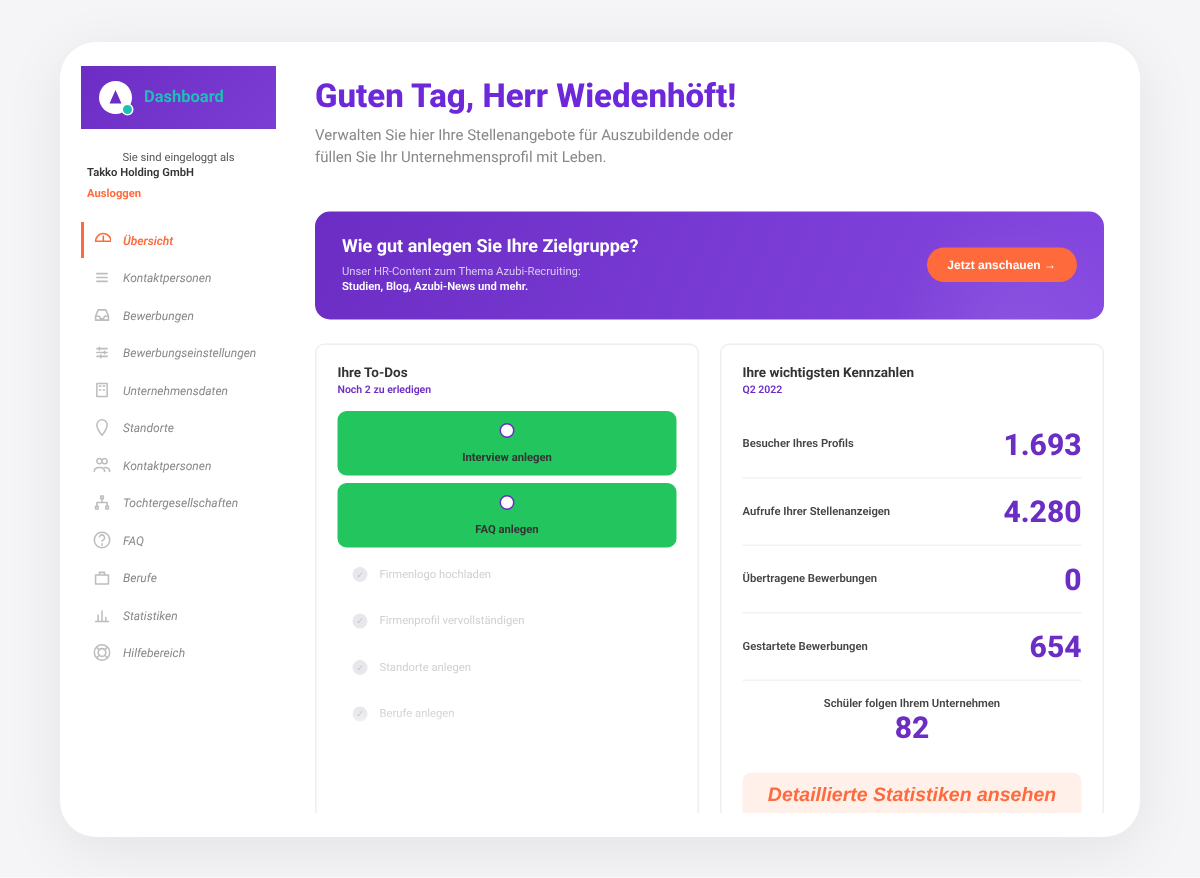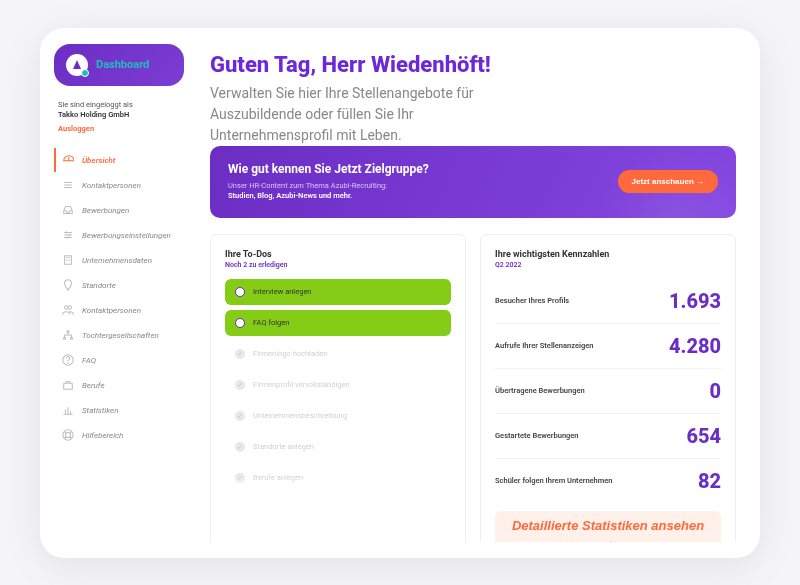--- a/index.html
+++ b/index.html
@@ -22,21 +22,21 @@
   display: flex;
   padding: 16px 14px;
 }
 .sidebar {
   width: 138px;
   flex-shrink: 0;
   padding-right: 8px;
 }
 .logo-card {
   background: linear-gradient(135deg, #6b2dc4 0%, #7b3dd4 100%);
-  border-radius: 16px;
+  border-radius: 0;
   padding: 10px 12px;
   display: flex;
   align-items: center;
   gap: 8px;
   margin-bottom: 14px;
 }
 .logo-badge {
   width: 22px;
   height: 22px;
   background: #fff;
@@ -61,21 +61,21 @@
   color: #1fbfb8;
   font-weight: 700;
   font-size: 11px;
 }
 .auth-block {
   font-size: 7.5px;
   line-height: 1.4;
   margin-bottom: 14px;
   padding: 0 4px;
 }
-.auth-line { color: #555; }
+.auth-line { color: #555; text-align: center; }
 .auth-company { color: #333; font-weight: 600; }
 .logout {
   color: #ff6a3d;
   font-weight: 700;
   margin-top: 3px;
   cursor: pointer;
 }
 .nav-list { list-style: none; }
 .nav-item {
   display: flex;
@@ -110,24 +110,25 @@
   overflow-y: auto;
   padding: 8px 10px 0 18px;
 }
 .greeting {
   color: #6d28d9;
   font-weight: 800;
   font-size: 22px;
   margin-bottom: 6px;
 }
 .subgreeting {
-  font-size: 14px;
+  font-size: 10px;
   color: #888;
   line-height: 1.5;
   max-width: 300px;
+  margin-bottom: 28px;
 }
 .banner {
   background: linear-gradient(115deg, #6b2dc4 0%, #8447e0 100%);
   border-radius: 10px;
   padding: 16px 18px;
   display: flex;
   justify-content: space-between;
   align-items: center;
   margin-bottom: 16px;
   position: relative;
@@ -194,23 +195,24 @@
 .todo-item {
   display: flex;
   align-items: center;
   gap: 8px;
   padding: 8px 10px;
   border-radius: 6px;
   font-size: 7.5px;
   margin-bottom: 5px;
 }
 .todo-item.pending {
-  background: #84cc16;
-  font-weight: 400;
+  background: #22c55e;
+  font-weight: 700;
   color: #333;
+  flex-direction: column;
 }
 .todo-item.done {
   color: #d0d0d4;
 }
 .todo-radio {
   width: 10px;
   height: 10px;
   border-radius: 50%;
   flex-shrink: 0;
 }
@@ -235,21 +237,21 @@
   margin-top: -20px;
   position: relative;
 }
 .stat-row {
   display: flex;
   justify-content: space-between;
   align-items: center;
   padding: 10px 0;
   border-bottom: 1px solid #f2f2f4;
 }
-.stat-row:last-of-type { border-bottom: none; }
+.stat-row:last-of-type { border-bottom: none; flex-direction: column; }
 .stat-label {
   font-size: 7.5px;
   color: #444;
   font-weight: 600;
   text-align: center;
 }
 .stat-value {
   font-size: 20px;
   font-weight: 800;
   color: #6b2dc4;
@@ -393,53 +395,49 @@
         </li>
       </ul>
   </aside>
 
   <main class="main">
     <h1 class="greeting">Guten Tag, Herr Wiedenhöft!</h1>
     <p class="subgreeting">Verwalten Sie hier Ihre Stellenangebote für Auszubildende oder füllen Sie Ihr Unternehmensprofil mit Leben.</p>
 
     <div class="banner">
       <div>
-        <div class="banner-title">Wie gut kennen Sie Jetzt Zielgruppe?</div>
+        <div class="banner-title">Wie gut anlegen Sie Ihre Zielgruppe?</div>
         <div class="banner-sub">
           <span>Unser HR-Content zum Thema Azubi-Recruiting:</span><br>
           <span class="bold">Studien, Blog, Azubi-News und mehr.</span>
         </div>
       </div>
       <button class="banner-btn">Jetzt anschauen →</button>
     </div>
 
     <div class="columns">
       <div class="card">
         <div class="card-title">Ihre To-Dos</div>
         <div class="card-sub">Noch 2 zu erledigen</div>
         <div id="todo-list">
             <div class="todo-item pending">
               <span class="todo-radio"></span>
               <span>Interview anlegen</span>
             </div>
             <div class="todo-item pending">
               <span class="todo-radio"></span>
-              <span>FAQ folgen</span>
+              <span>FAQ anlegen</span>
             </div>
             <div class="todo-item done">
               <span class="todo-radio"></span>
               <span>Firmenlogo hochladen</span>
             </div>
             <div class="todo-item done">
               <span class="todo-radio"></span>
               <span>Firmenprofil vervollständigen</span>
-            </div>
-            <div class="todo-item done">
-              <span class="todo-radio"></span>
-              <span>Unternehmensbeschreibung</span>
             </div>
             <div class="todo-item done">
               <span class="todo-radio"></span>
               <span>Standorte anlegen</span>
             </div>
             <div class="todo-item done">
               <span class="todo-radio"></span>
               <span>Berufe anlegen</span>
             </div>
           </div>

